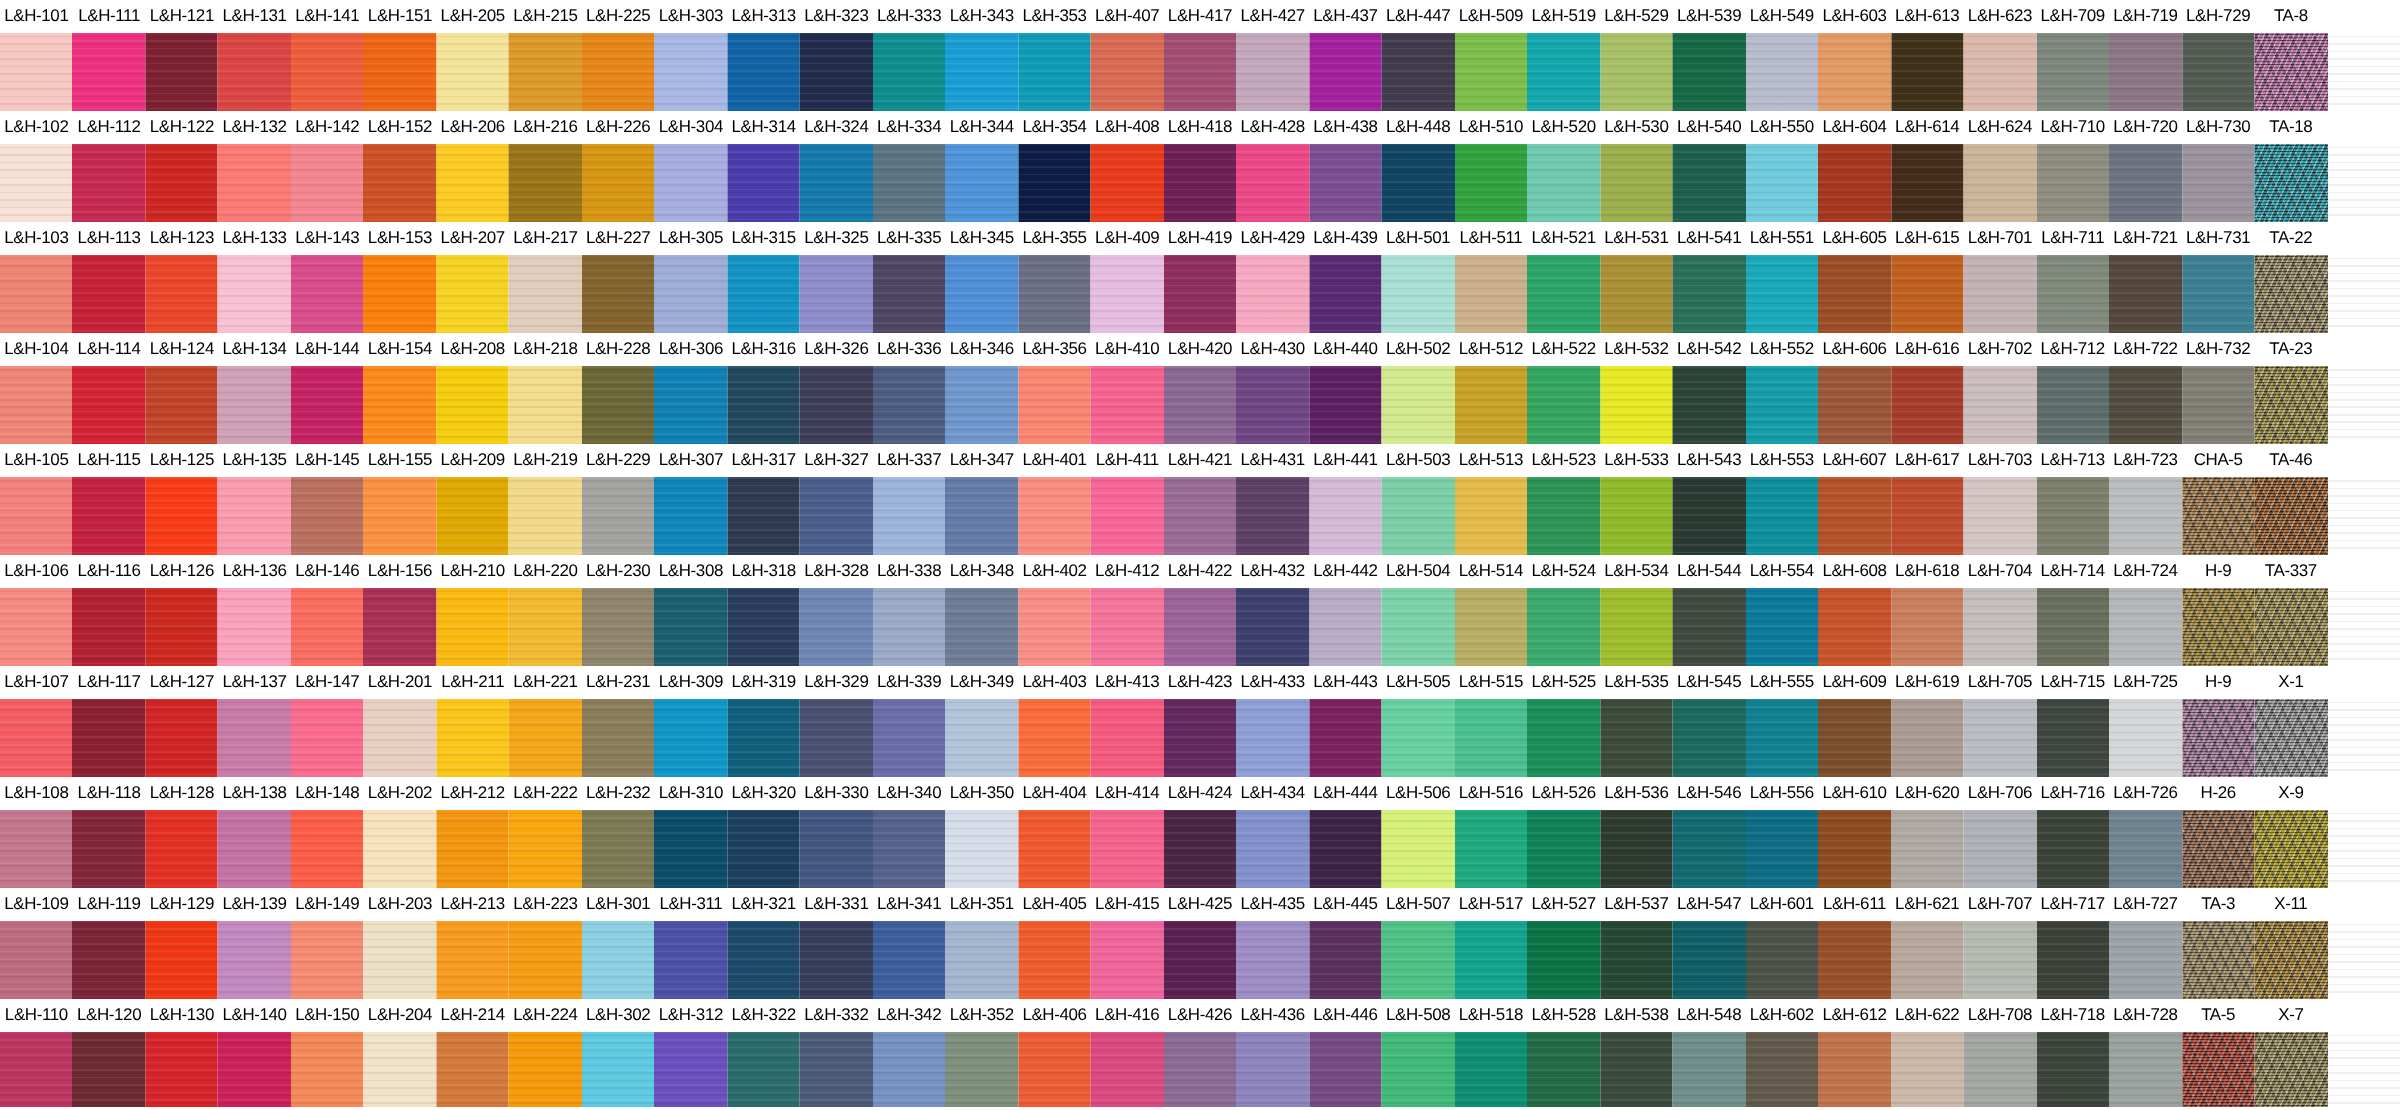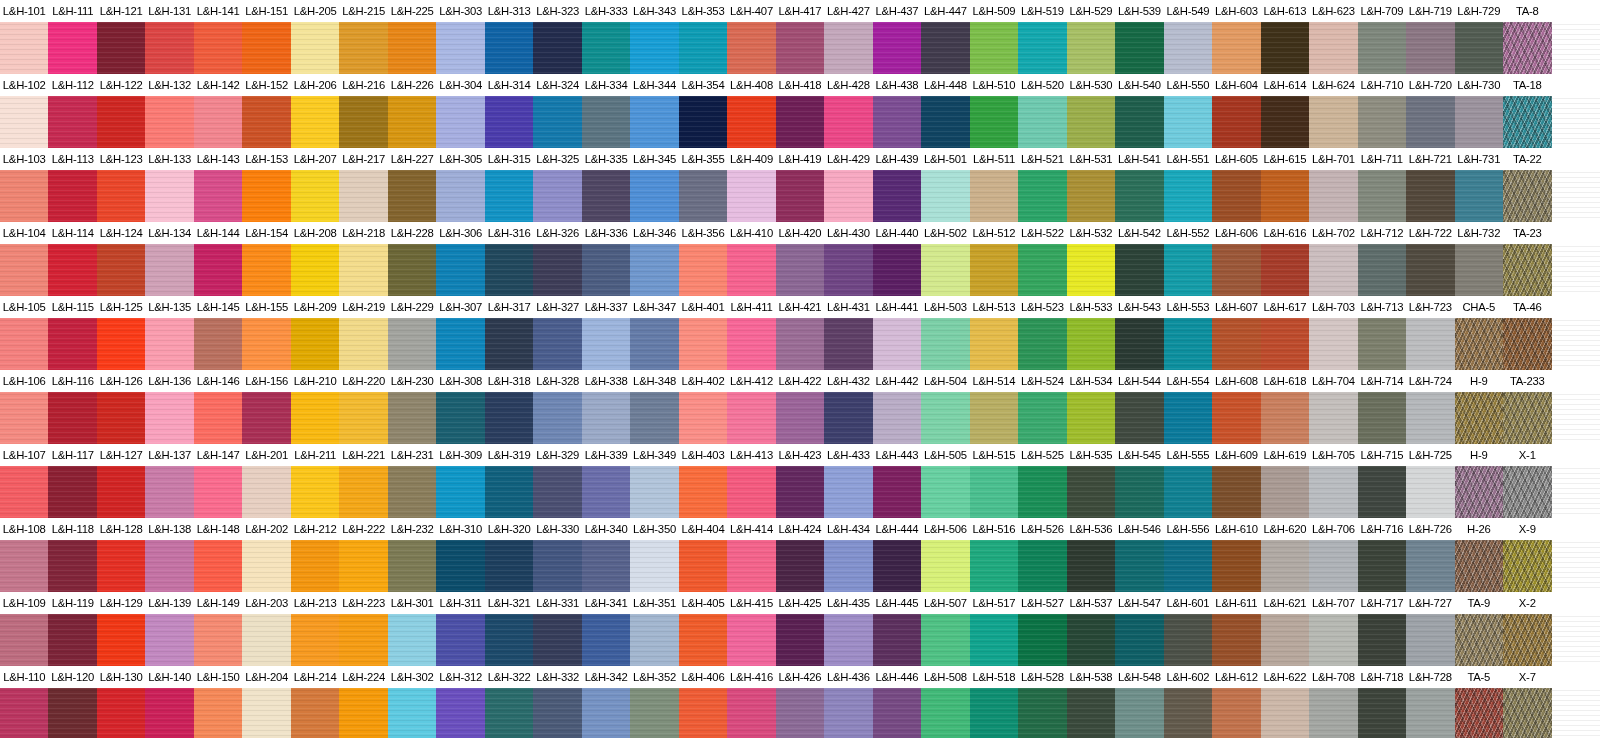--- a/index.html
+++ b/index.html
@@ -492,21 +492,21 @@
       <div class="label-cell">L&amp;H-524</div>
       <div class="label-cell">L&amp;H-534</div>
       <div class="label-cell">L&amp;H-544</div>
       <div class="label-cell">L&amp;H-554</div>
       <div class="label-cell">L&amp;H-608</div>
       <div class="label-cell">L&amp;H-618</div>
       <div class="label-cell">L&amp;H-704</div>
       <div class="label-cell">L&amp;H-714</div>
       <div class="label-cell">L&amp;H-724</div>
       <div class="label-cell">H-9</div>
-      <div class="label-cell">TA-233</div>
+      <div class="label-cell">TA-337</div>
       <div class="label-cell"></div>
     </div>
     <div class="swatch-row">
       <div class="swatch-cell" style="background-color: rgb(244, 138, 129);"></div>
       <div class="swatch-cell" style="background-color: rgb(179, 32, 49);"></div>
       <div class="swatch-cell" style="background-color: rgb(205, 40, 32);"></div>
       <div class="swatch-cell" style="background-color: rgb(249, 161, 189);"></div>
       <div class="swatch-cell" style="background-color: rgb(251, 108, 97);"></div>
       <div class="swatch-cell" style="background-color: rgb(169, 47, 85);"></div>
       <div class="swatch-cell" style="background-color: rgb(249, 185, 17);"></div>
@@ -701,22 +701,22 @@
       <div class="label-cell">L&amp;H-517</div>
       <div class="label-cell">L&amp;H-527</div>
       <div class="label-cell">L&amp;H-537</div>
       <div class="label-cell">L&amp;H-547</div>
       <div class="label-cell">L&amp;H-601</div>
       <div class="label-cell">L&amp;H-611</div>
       <div class="label-cell">L&amp;H-621</div>
       <div class="label-cell">L&amp;H-707</div>
       <div class="label-cell">L&amp;H-717</div>
       <div class="label-cell">L&amp;H-727</div>
-      <div class="label-cell">TA-9</div>
-      <div class="label-cell">X-2</div>
+      <div class="label-cell">TA-3</div>
+      <div class="label-cell">X-11</div>
       <div class="label-cell"></div>
     </div>
     <div class="swatch-row">
       <div class="swatch-cell" style="background-color: rgb(189, 108, 127);"></div>
       <div class="swatch-cell" style="background-color: rgb(124, 36, 56);"></div>
       <div class="swatch-cell" style="background-color: rgb(240, 55, 21);"></div>
       <div class="swatch-cell" style="background-color: rgb(194, 136, 192);"></div>
       <div class="swatch-cell" style="background-color: rgb(245, 138, 114);"></div>
       <div class="swatch-cell" style="background-color: rgb(236, 224, 197);"></div>
       <div class="swatch-cell" style="background-color: rgb(247, 154, 32);"></div>

